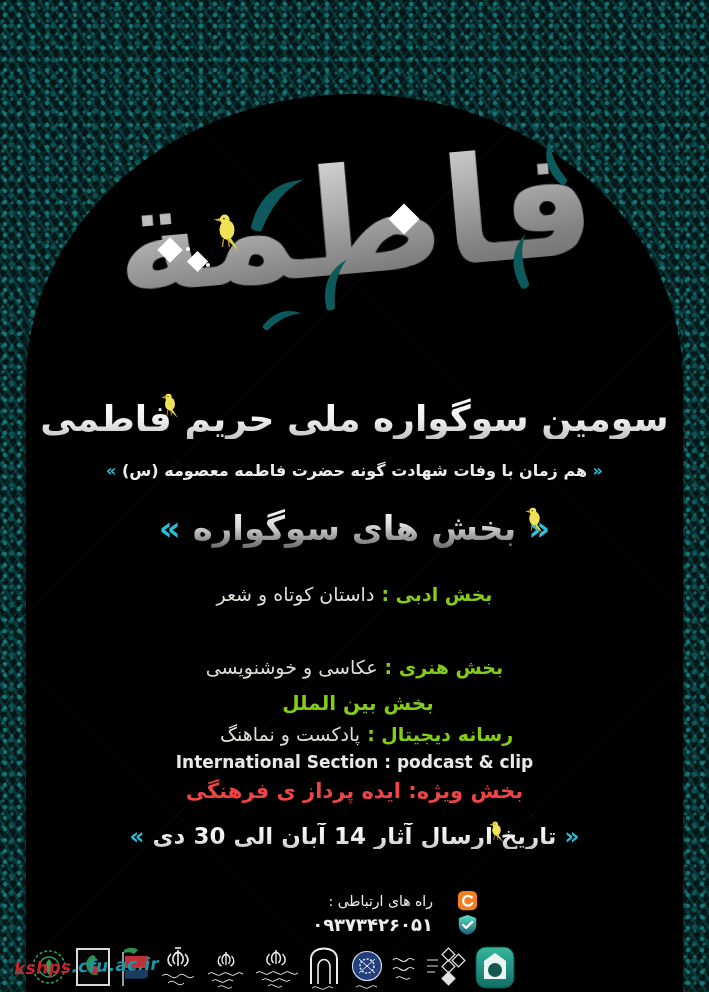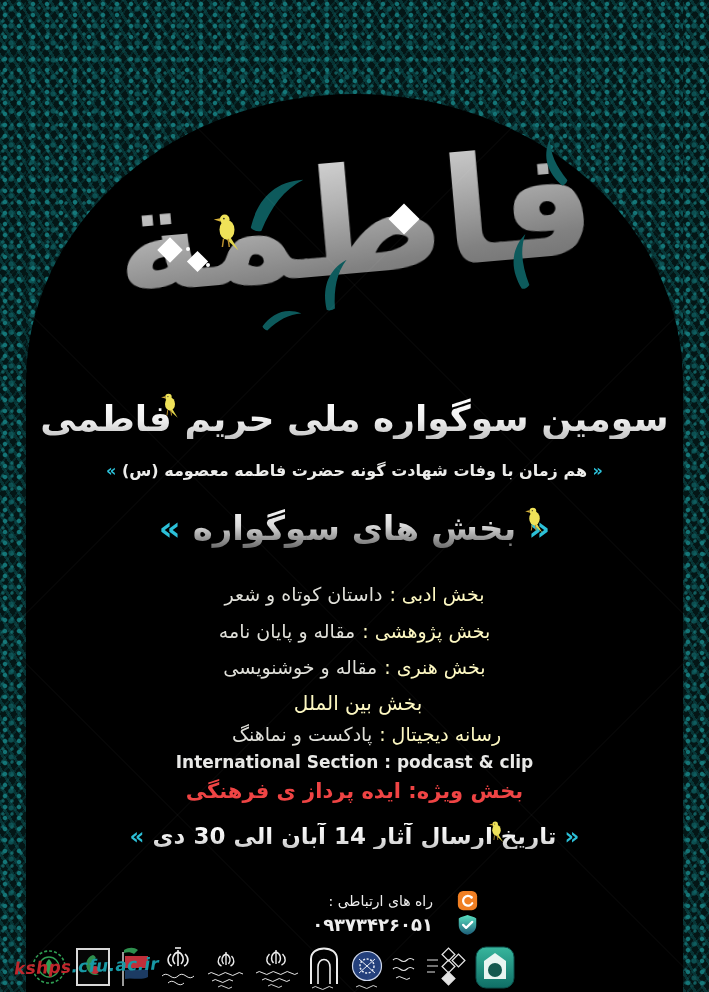--- a/index.html
+++ b/index.html
@@ -38,21 +38,21 @@
   #callig{top:148px;font-size:148px;font-weight:bold;line-height:1;transform:rotate(-5deg);
     background:linear-gradient(175deg,#e8e8e8 0%,#b2b2b2 40%,#818181 72%,#676767 100%),
                repeating-linear-gradient(45deg, rgba(255,255,255,.10) 0 2px, rgba(0,0,0,.12) 2px 4px);
     -webkit-background-clip:text;background-clip:text;color:transparent;
     filter:drop-shadow(0 3px 3px rgba(0,0,0,.8));}
   #title{top:398px;font-size:36px;font-weight:bold;letter-spacing:.5px;}
   #subtitle{top:461px;font-size:16px;font-weight:bold;}
   #sections-heading{top:508px;font-size:34px;font-weight:bold;}
   .mark{color:#2cc0d8;font-weight:bold;}
   .secline{font-size:19px;}
-  .secline .lbl{font-weight:normal;color:#fef9c3;margin-left:7px;}
+  .secline .lbl{font-weight:bold;color:#84cc16;margin-left:7px;}
   .secline .val{color:#dfdfd9;}
   #sec0{top:583px;} #sec1{top:620px;} #sec2{top:656px;} #sec3{top:691px;font-size:20px;} #sec4{top:723px;padding-left:24px;}
   #intl{top:752px;font-size:17px;font-weight:600;color:#e9e9e7;}
   #special{top:779px;font-size:21px;font-weight:bold;color:#ef4444;}
   #dateline{top:823px;font-size:23px;font-weight:bold;}
   
   .bird{position:absolute;pointer-events:none;}
   .leaf{position:absolute;pointer-events:none;}
   .diamond{position:absolute;background:#fff;transform:rotate(45deg);pointer-events:none;}
   .dot{position:absolute;background:#fff;border-radius:50%;pointer-events:none;}
@@ -145,25 +145,22 @@
     <span class="grad-metal">بخش های سوگواره</span>
     <span class="mark">»</span>
   </div>
   <svg class="bird" style="left:524px;top:506px;width:21px;height:28px;">
       <use href="#sym-bird"></use>
     </svg>
 
   <div id="sec0" class="pline secline" dir="rtl">
     <span class="lbl">بخش ادبی :</span><span class="val">داستان کوتاه و شعر</span>
   </div>
-  <div id="sec1" class="pline secline" dir="rtl">
-    <span class="lbl">بخش پژوهشی :</span><span class="val">مقاله و پایان نامه</span>
-  </div>
   <div id="sec2" class="pline secline" dir="rtl">
-    <span class="lbl">بخش هنری :</span><span class="val">مقاله و خوشنویسی</span>
+    <span class="lbl">بخش هنری :</span><span class="val">عکاسی و خوشنویسی</span>
   </div>
   <div id="sec3" class="pline secline" dir="rtl">
     <span class="lbl">بخش بین الملل</span><span class="val"></span>
   </div>
   <div id="sec4" class="pline secline" dir="rtl">
     <span class="lbl">رسانه دیجیتال :</span><span class="val">پادکست و نماهنگ</span>
   </div>
   <div id="intl" class="pline" dir="ltr">International Section : podcast &amp; clip</div>
   <div id="special" class="pline" dir="rtl">بخش ویژه: ایده پرداز ی فرهنگی</div>
 

